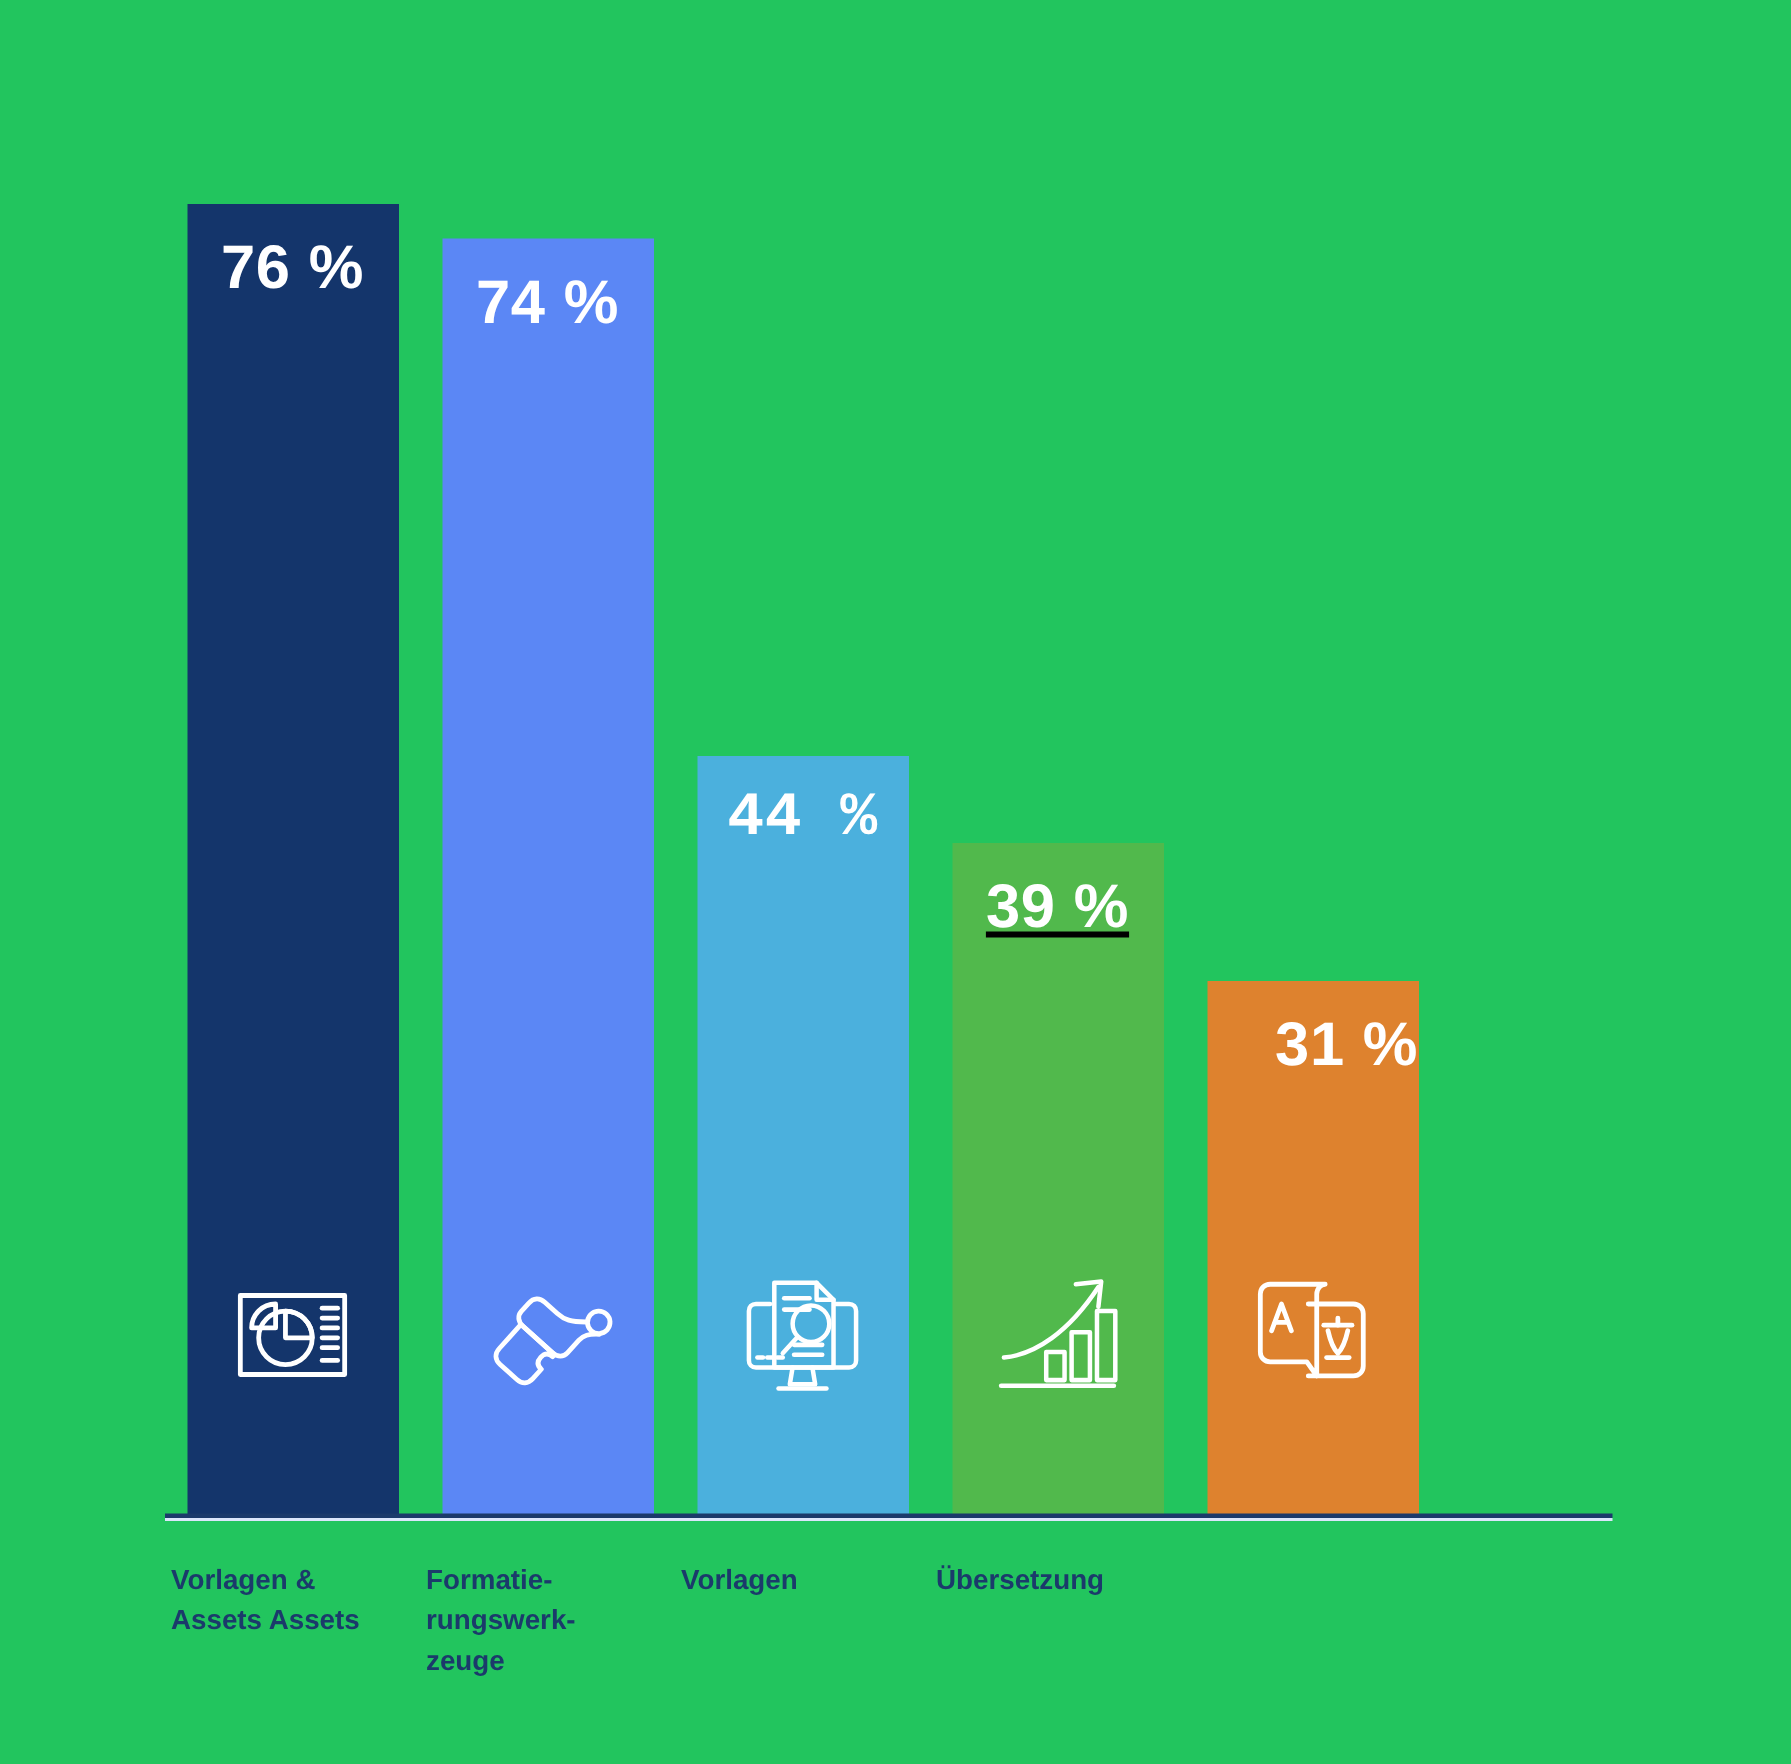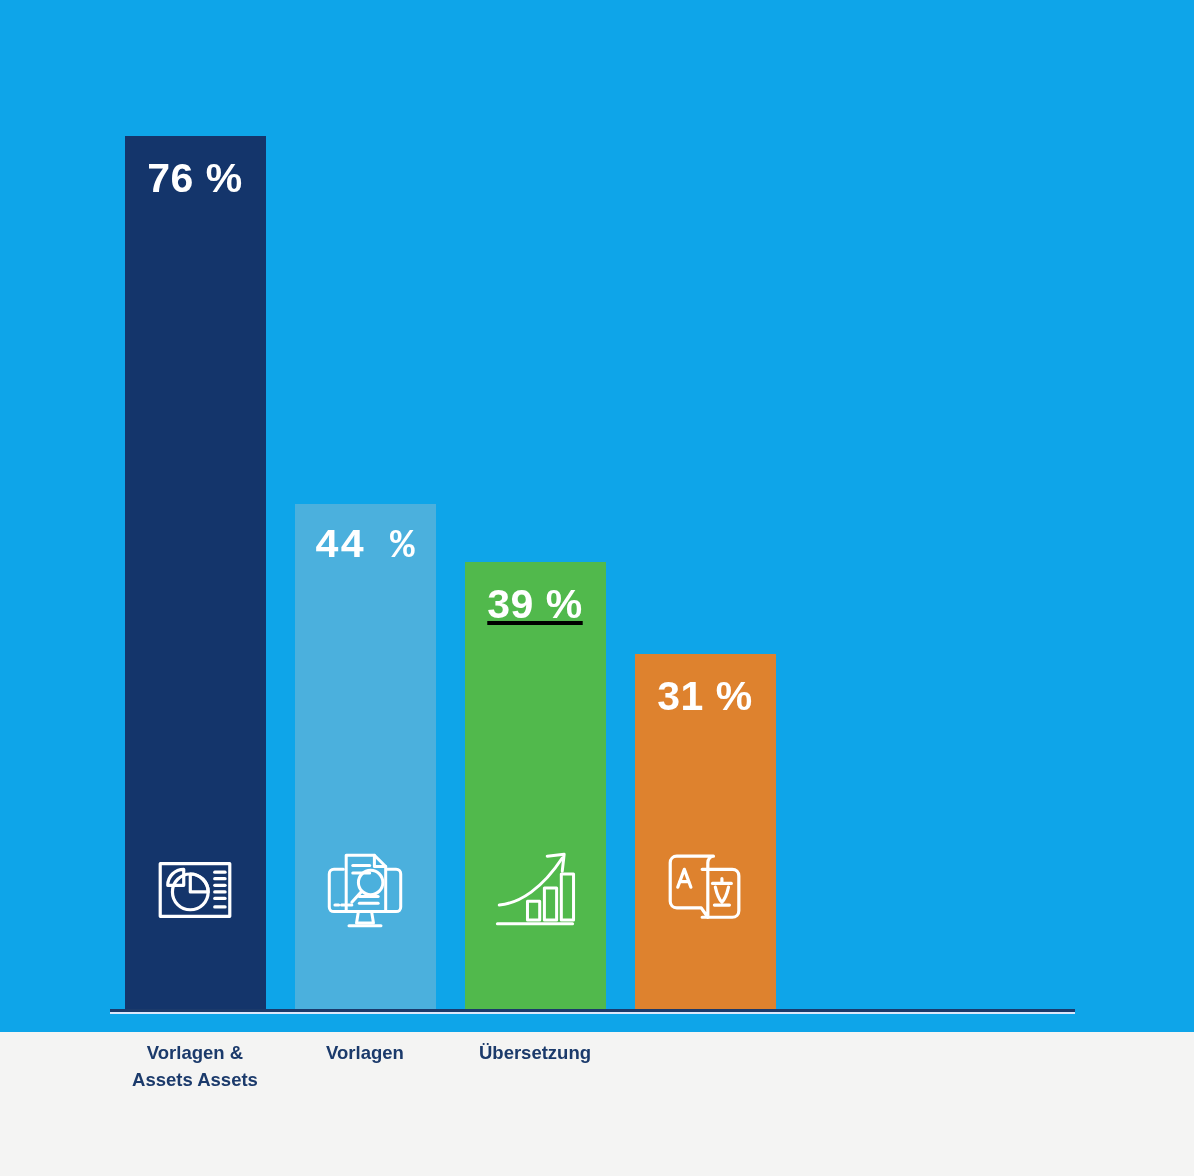--- a/index.html
+++ b/index.html
@@ -8,22 +8,22 @@
     width: 1194px;
     height: 1176px;
     background: #f4f4f3;
     font-family: "Liberation Sans", sans-serif;
     overflow: hidden;
   }
 
   #chart-root {
     position: relative;
     width: 1194px;
-    height: 1032px;
-    background: #0ea5e9;
+    height: 1176px;
+    background: #22c55e;
   }
 
   
   #plot-area {
     position: absolute;
     left: 110px;
     top: 120px;
     width: 965px;
     height: 890px;
   }
@@ -106,21 +106,21 @@
     position: absolute;
     left: 110px;
     top: 1040px;
     width: 965px;
     display: flex;
     align-items: flex-start;
   }
 
   .label-slot {
     width: 170px;
-    text-align: center;
+    text-align: left;
     color: #1b3a6b;
     font-weight: bold;
     font-size: 18.5px;
     line-height: 1.45;
     padding: 0 4px;
   }
   .label-slot .lbl-line { display: block; white-space: nowrap; }
 </style>
 </head>
 <body>
@@ -143,20 +143,34 @@
               <line x1="71" y1="38" x2="82" y2="38"></line>
               <line x1="71" y1="45" x2="82" y2="45"></line>
               <line x1="71" y1="52" x2="82" y2="52"></line>
               <line x1="71" y1="59" x2="82" y2="59"></line>
               <line x1="71" y1="68" x2="82" y2="68"></line>
             </svg>
           </span>
         </div>
       </div>
 
+      <div class="bar-slot">
+        <div class="bar" id="bar-1" style="height: 851px; background: rgb(91, 135, 245);">
+          <span class="bar-value">74 %</span>
+          <span class="bar-icon">
+            <svg viewBox="0 0 100 100" fill="none" stroke="#ffffff" stroke-width="3.4" stroke-linecap="round" stroke-linejoin="round">
+              <g transform="rotate(42 50 50)">
+                <circle cx="71" cy="19" r="8"></circle>
+                <path d="M64 25 C56 32 52 34 45 34 L33 34 C28 34 25 37 25 42 L25 50 C25 54 28 57 33 57 L61 57 C66 57 69 54 69 50 L69 38 C69 33 71 30 77 25"></path>
+                <path d="M31 57 L31 80 C31 85 34 88 39 88 L55 88 C60 88 63 85 63 80 L63 71 C59 71 57 69 57 65 C57 61 59 59 63 59 L63 57 Z"></path>
+              </g>
+            </svg>
+          </span>
+        </div>
+      </div>
 
       <div class="bar-slot">
         <div class="bar" id="bar-2" style="height: 506px; background: rgb(75, 176, 221); font-family: Liberation Mono, monospace;">
           <span class="bar-value">44 %</span>
           <span class="bar-icon">
             <svg viewBox="0 0 100 100" fill="none" stroke="#ffffff" stroke-width="3.2" stroke-linecap="round" stroke-linejoin="round">
               <path d="M27 28 L17 28 C14 28 12 30 12 33 L12 68 C12 71 14 73 17 73 L83 73 C86 73 88 71 88 68 L88 33 C88 30 86 28 83 28 L73 28"></path>
               <line x1="18" y1="66" x2="22" y2="66"></line>
               <line x1="25" y1="66" x2="29" y2="66"></line>
               <line x1="32" y1="66" x2="36" y2="66"></line>
@@ -185,21 +199,21 @@
               <rect x="60" y="48" width="13" height="34"></rect>
               <rect x="78" y="33" width="13" height="49"></rect>
               <path d="M12 66 C34 64 58 48 79 16"></path>
               <path d="M63 14 L81 12 L79 30"></path>
             </svg>
           </span>
         </div>
       </div>
 
       <div class="bar-slot">
-        <div class="bar" id="bar-4" style="height: 356px; background: rgb(222, 130, 46);">
+        <div class="bar" id="bar-4" style="height: 356px; background: rgb(222, 130, 46); align-items: flex-end;">
           <span class="bar-value">31 %</span>
           <span class="bar-icon">
             <svg viewBox="0 0 100 100" fill="none" stroke="#ffffff" stroke-width="3.4" stroke-linecap="round" stroke-linejoin="round">
               <path d="M47 28 L79 28 C83 28 86 31 86 35 L86 72 C86 76 83 79 79 79 L47 79"></path>
               <path d="M52 14 L20 14 C16 14 13 17 13 21 L13 62 C13 66 16 69 20 69 L46 69 L53 79 L53 21 C53 17 56 14 59 14 Z"></path>
               <path d="M21 47 L28 28 L35 47"></path>
               <line x1="23.5" y1="41" x2="32.5" y2="41"></line>
               <line x1="58" y1="43" x2="78" y2="43"></line>
               <line x1="68" y1="38" x2="68" y2="43"></line>
               <path d="M61 47 C63 56 66 61 68 63 C70 61 73 56 75 47"></path>
@@ -214,20 +228,25 @@
 
   <div id="baseline"></div>
   <div id="baseline-glow"></div>
 
   <div id="labels-row">
     <div class="label-slot">
         <span class="lbl-line">Vorlagen &amp;</span>
         <span class="lbl-line">Assets Assets</span>
       </div>
     <div class="label-slot">
+        <span class="lbl-line">Formatie-</span>
+        <span class="lbl-line">rungswerk-</span>
+        <span class="lbl-line">zeuge</span>
+      </div>
+    <div class="label-slot">
         <span class="lbl-line">Vorlagen</span>
       </div>
     <div class="label-slot">
         <span class="lbl-line">Übersetzung</span>
       </div>
   </div>
 
 </div>
 
 </body></html>

